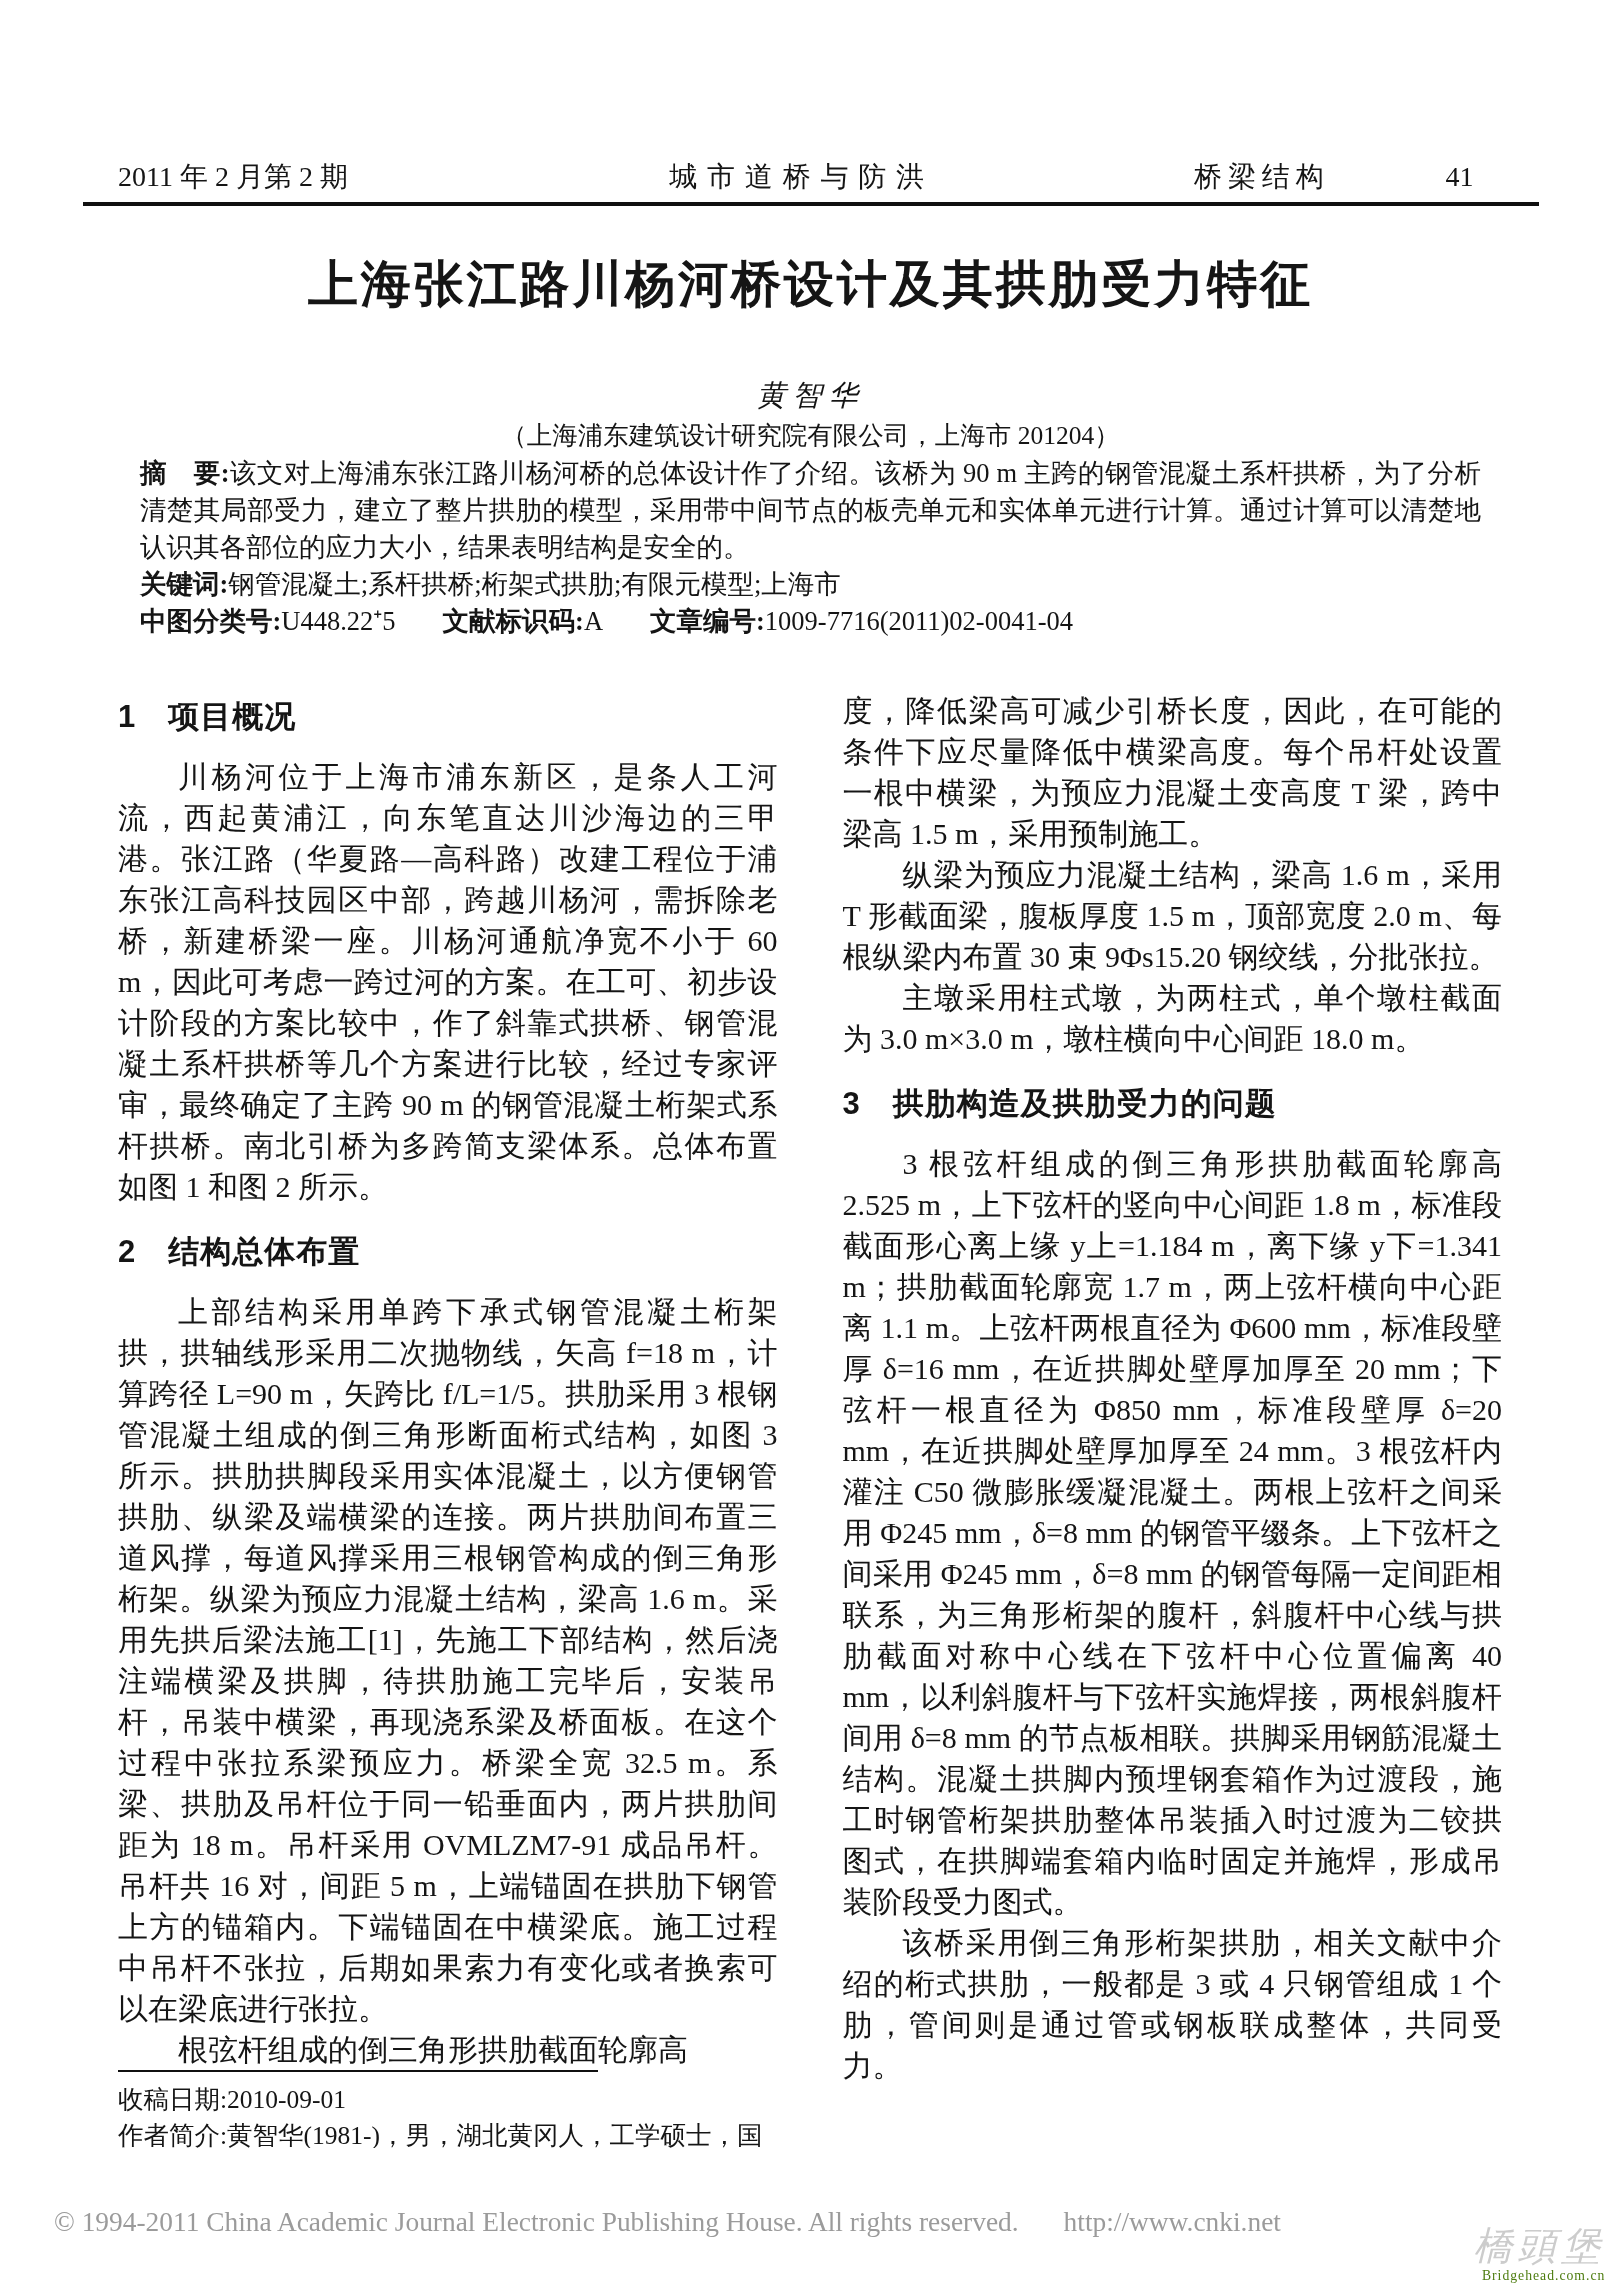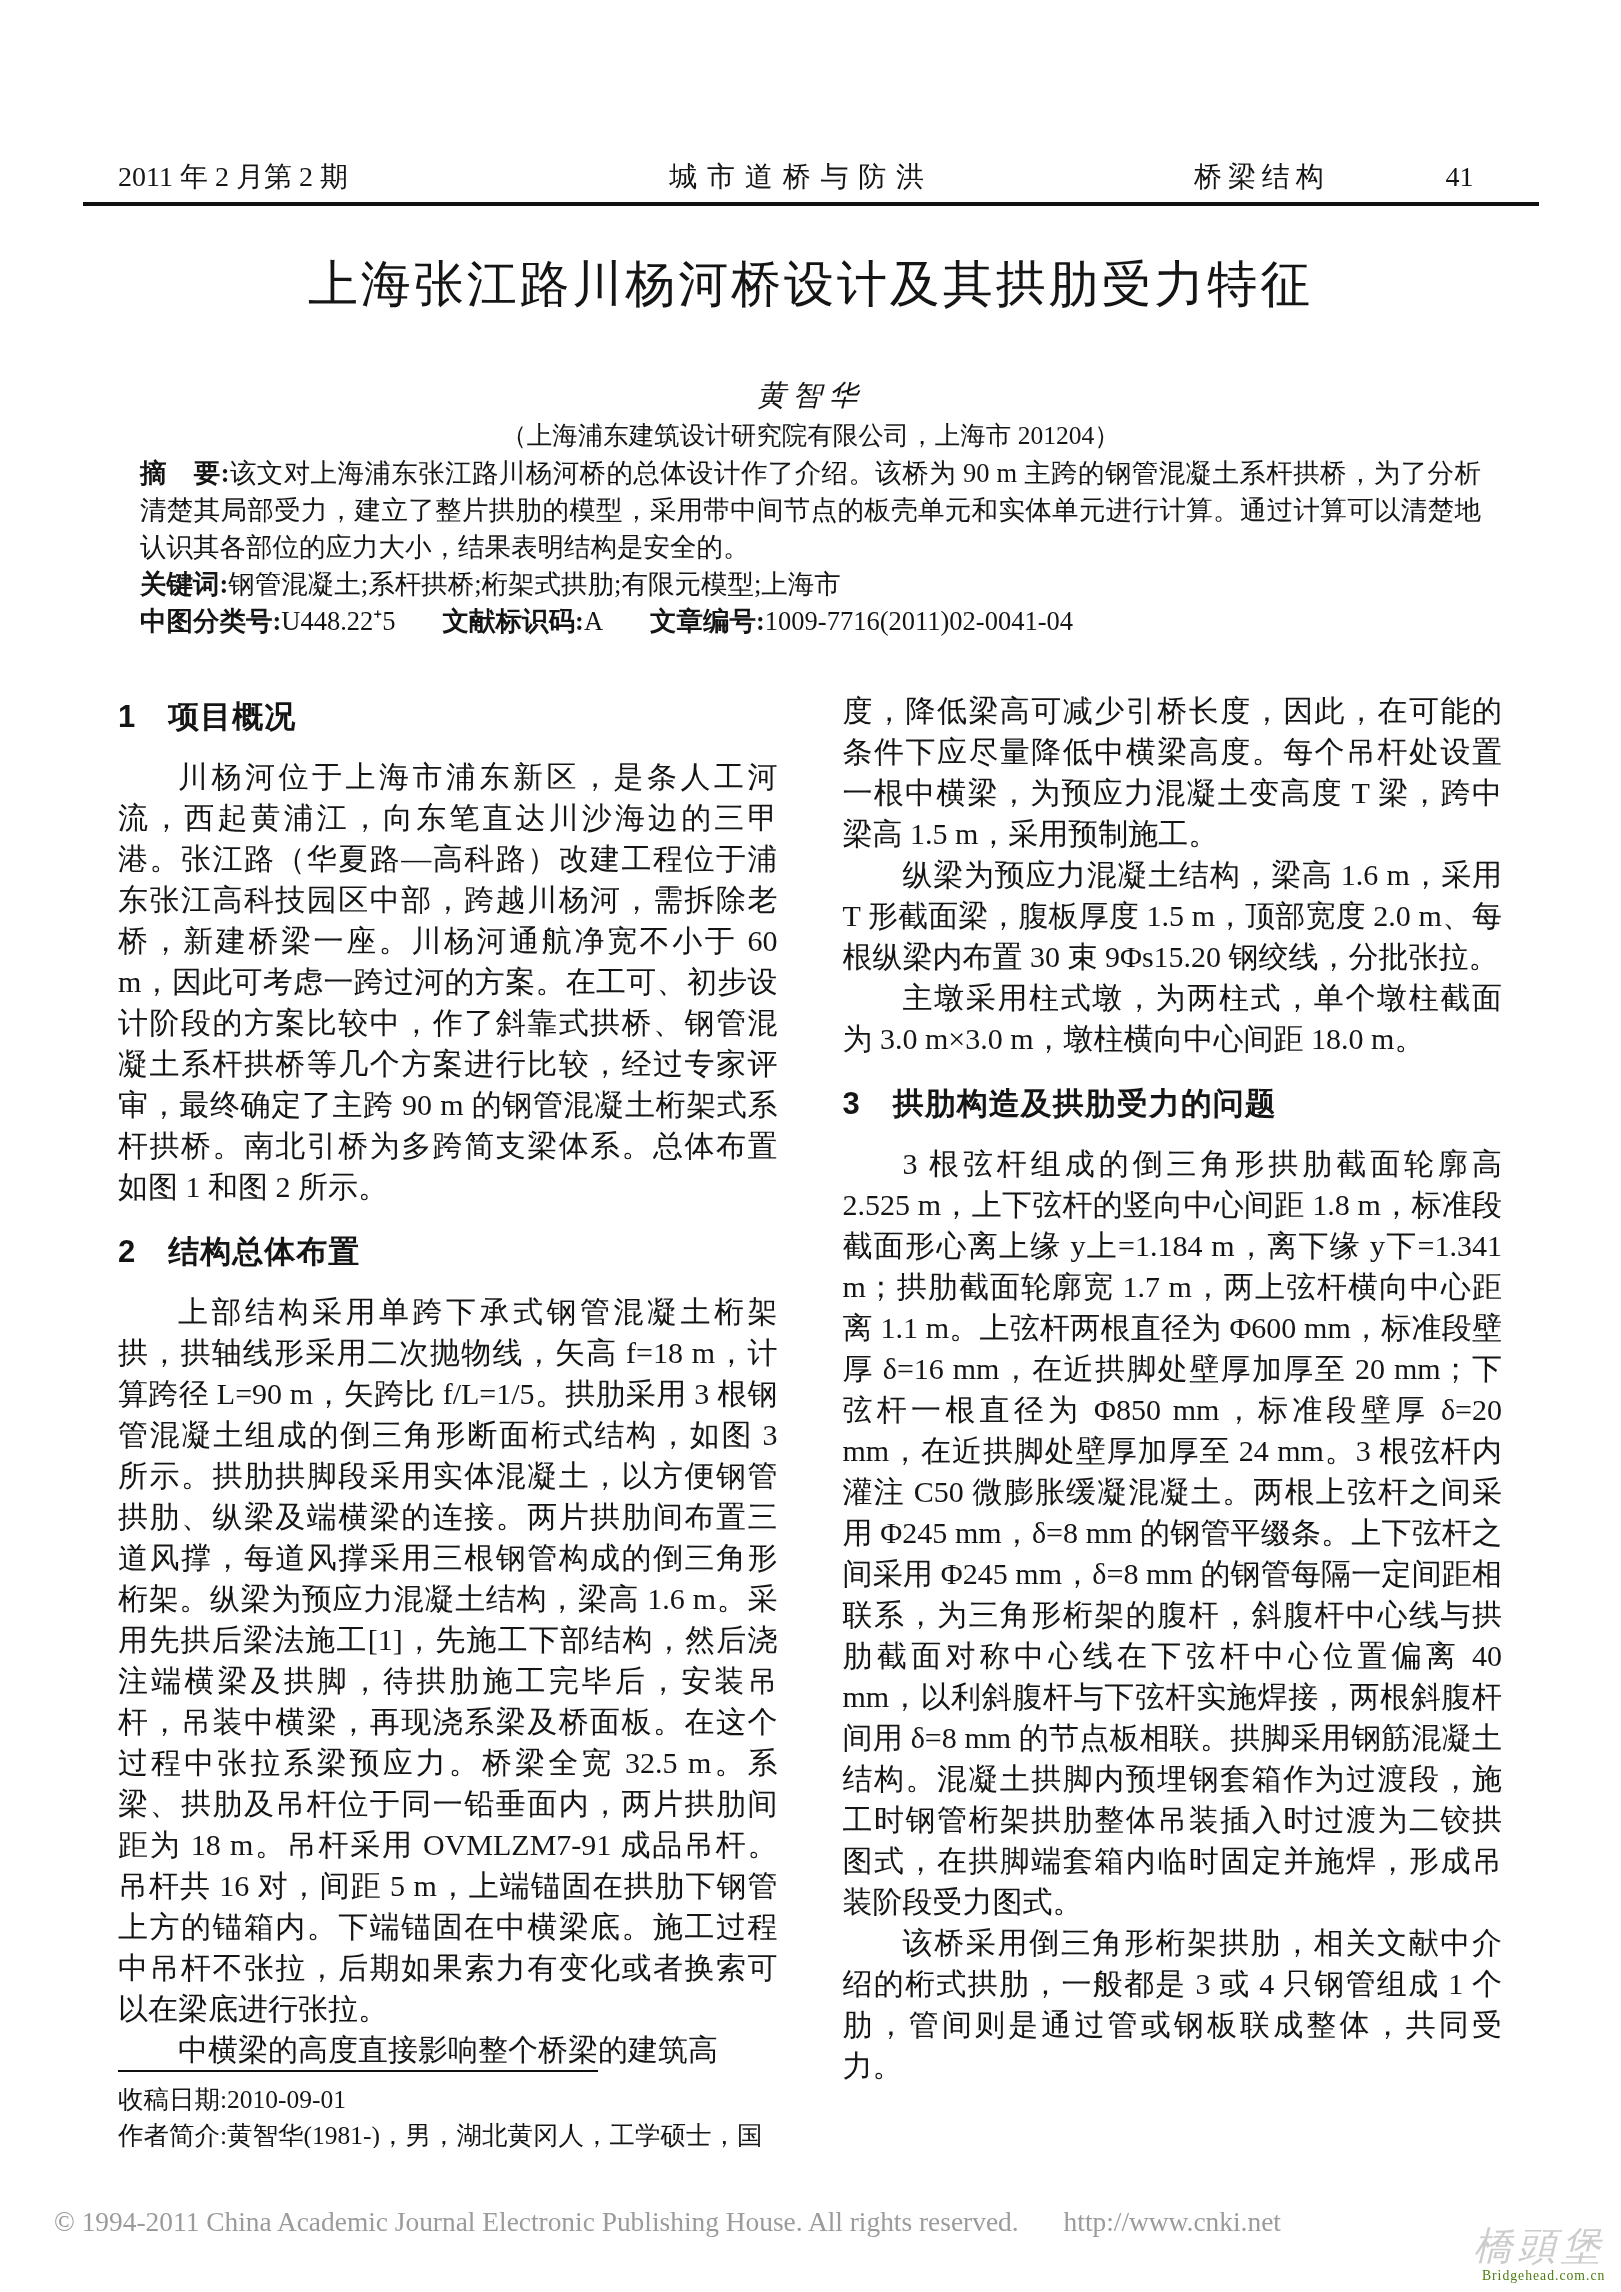--- a/index.html
+++ b/index.html
@@ -35,21 +35,21 @@
     position: absolute;
     top: 202px; left: 83px; width: 1456px;
     border-top: 4.9px solid #101010;
   }
   
   .article-title {
     position: absolute;
     top: 251px; left: 0; width: 100%;
     text-align: center;
     font-size: 50px;
-    font-weight: normal;
+    font-weight: bold;
     letter-spacing: 2.9px;
     margin: 0;
   }
   .author-line {
     position: absolute;
     top: 376px; left: 0; width: 100%;
     text-align: center;
     font-size: 29px;
     letter-spacing: 6.9px;
     font-style: italic;
@@ -152,21 +152,21 @@
     <p class="class-line"><span class="lbl">中图分类号:</span><span>U448.22⁺5</span><span class="gap"></span><span class="lbl">文献标识码:</span><span>A</span><span class="gap"></span><span class="lbl">文章编号:</span><span>1009-7716(2011)02-0041-04</span></p>
   </div>
 
   <div class="columns">
 
     <div class="col col-left">
       <div class="section-heading first">1　项目概况</div>
       <p>川杨河位于上海市浦东新区，是条人工河流，西起黄浦江，向东笔直达川沙海边的三甲港。张江路（华夏路—高科路）改建工程位于浦东张江高科技园区中部，跨越川杨河，需拆除老桥，新建桥梁一座。川杨河通航净宽不小于 60 m，因此可考虑一跨过河的方案。在工可、初步设计阶段的方案比较中，作了斜靠式拱桥、钢管混凝土系杆拱桥等几个方案进行比较，经过专家评审，最终确定了主跨 90 m 的钢管混凝土桁架式系杆拱桥。南北引桥为多跨简支梁体系。总体布置如图 1 和图 2 所示。</p>
       <div class="section-heading">2　结构总体布置</div>
       <p>上部结构采用单跨下承式钢管混凝土桁架拱，拱轴线形采用二次抛物线，矢高 f=18 m，计算跨径 L=90 m，矢跨比 f/L=1/5。拱肋采用 3 根钢管混凝土组成的倒三角形断面桁式结构，如图 3 所示。拱肋拱脚段采用实体混凝土，以方便钢管拱肋、纵梁及端横梁的连接。两片拱肋间布置三道风撑，每道风撑采用三根钢管构成的倒三角形桁架。纵梁为预应力混凝土结构，梁高 1.6 m。采用先拱后梁法施工[1]，先施工下部结构，然后浇注端横梁及拱脚，待拱肋施工完毕后，安装吊杆，吊装中横梁，再现浇系梁及桥面板。在这个过程中张拉系梁预应力。桥梁全宽 32.5 m。系梁、拱肋及吊杆位于同一铅垂面内，两片拱肋间距为 18 m。吊杆采用 OVMLZM7-91 成品吊杆。吊杆共 16 对，间距 5 m，上端锚固在拱肋下钢管上方的锚箱内。下端锚固在中横梁底。施工过程中吊杆不张拉，后期如果索力有变化或者换索可以在梁底进行张拉。</p>
-      <p>中横梁的高度直接影响整个桥梁的建筑高</p>
+      <p>根弦杆组成的倒三角形拱肋截面轮廓高</p>
 
       <div class="footnote">
         <div class="footnote-rule"></div>
         <p>收稿日期:2010-09-01</p>
         <p>作者简介:黄智华(1981-)，男，湖北黄冈人，工学硕士，国家一级注册结构工程师，从事桥梁设计工作。</p>
       </div>
     </div>
 
     <div class="col col-right">
       <p class="cont first-line">度，降低梁高可减少引桥长度，因此，在可能的条件下应尽量降低中横梁高度。每个吊杆处设置一根中横梁，为预应力混凝土变高度 T 梁，跨中梁高 1.5 m，采用预制施工。</p>

